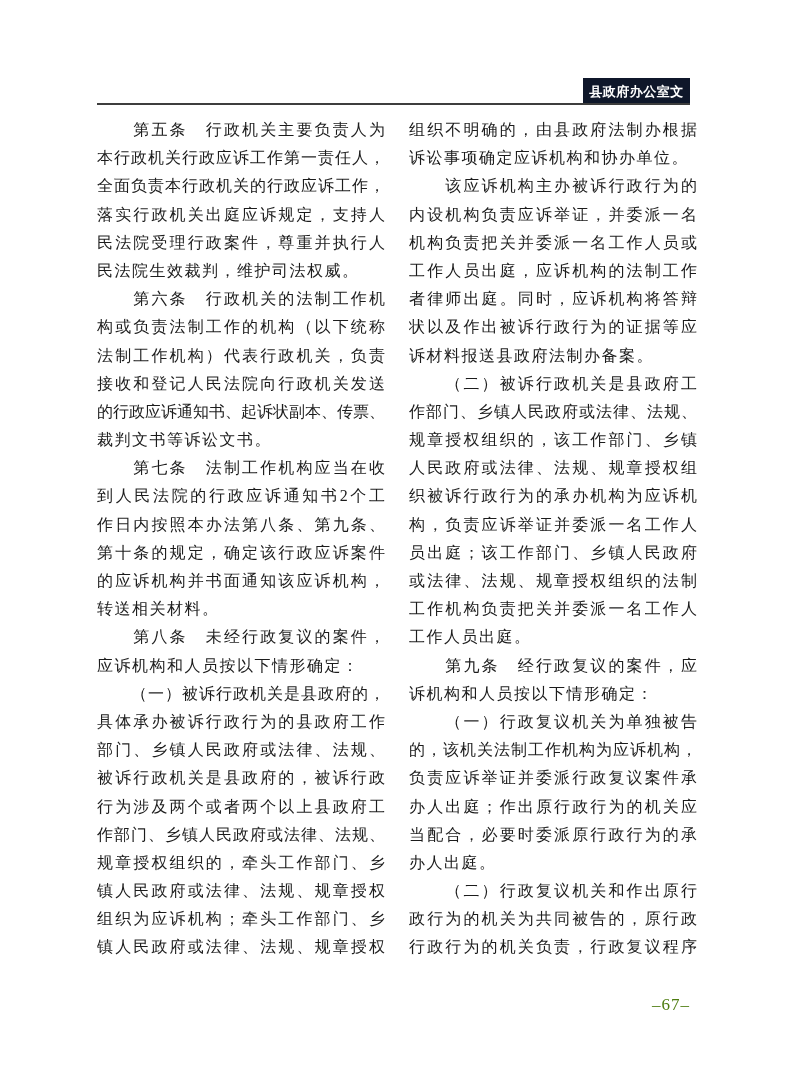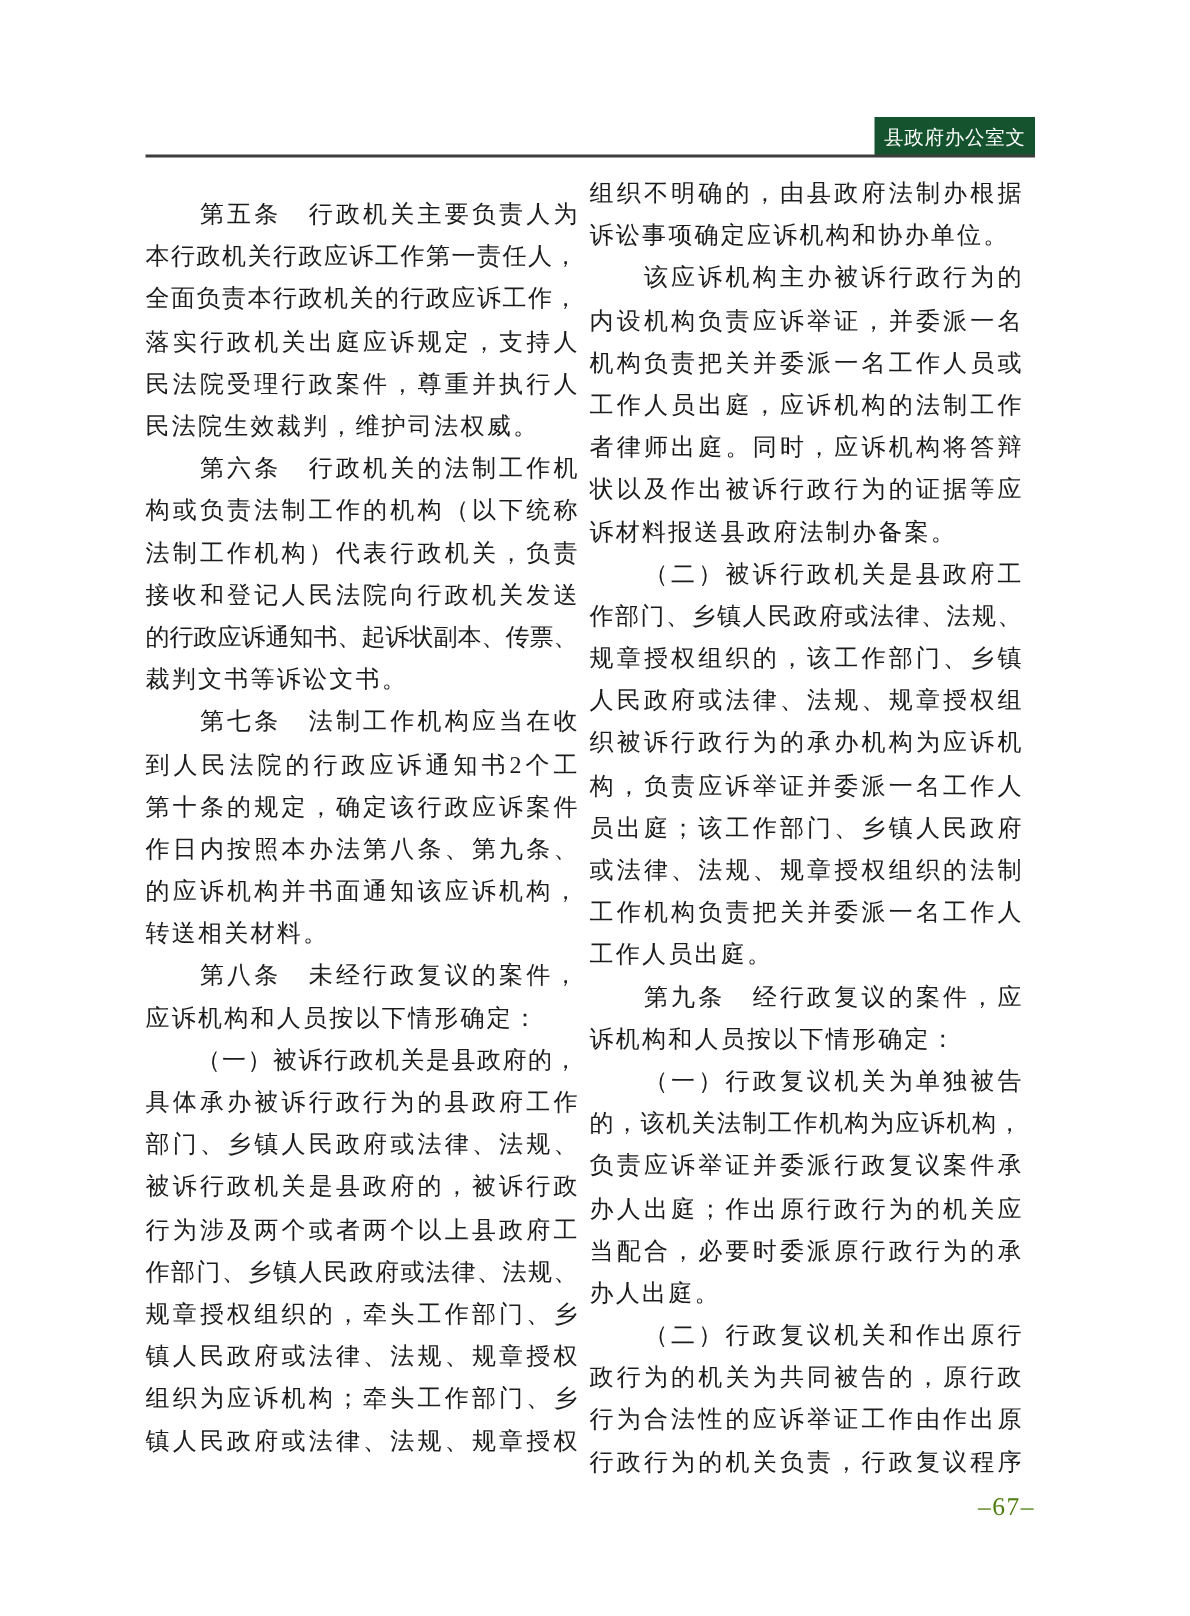--- a/index.html
+++ b/index.html
@@ -4,31 +4,31 @@
 <style>
   html,body{margin:0;padding:0;}
   body{
     width:793px;height:1077px;position:relative;background:#ffffff;
     font-family:"Liberation Serif","DejaVu Serif",serif;color:#1c1c1c;
     overflow:hidden;
   }
   .page{position:absolute;inset:0;}
   .badge{
     position:absolute;left:583px;top:78px;width:107px;height:26px;
-    background:#14532d;color:#ffffff;text-align:center;line-height:27px;
+    background:#0f172a;color:#ffffff;text-align:center;line-height:27px;
     font-family:"Liberation Sans","DejaVu Sans",sans-serif;
-    font-weight:400;font-size:13px;letter-spacing:0.5px;
+    font-weight:700;font-size:13px;letter-spacing:0.5px;
   }
   .header-rule{
     position:absolute;left:97px;top:103px;width:593px;height:2px;
     background:#3d3d3d;
   }
   .columns{
     position:absolute;left:97px;top:116px;width:600px;
-    display:flex;gap:8px;align-items:center;
+    display:flex;gap:24px;
   }
   .col{width:288px;}
   .line{
     height:28.2px;line-height:28.2px;font-size:16px;
     white-space:nowrap;overflow:hidden;
     text-align:justify;text-align-last:justify;
   }
   .line.e{
     text-align:left;text-align-last:left;letter-spacing:1.5px;
   }
@@ -60,22 +60,22 @@
         <div class="line j">民法院受理行政案件，尊重并执行人</div>
         <div class="line e">民法院生效裁判，维护司法权威。</div>
         <div class="line j">　　第六条　行政机关的法制工作机</div>
         <div class="line j">构或负责法制工作的机构（以下统称</div>
         <div class="line j">法制工作机构）代表行政机关，负责</div>
         <div class="line j">接收和登记人民法院向行政机关发送</div>
         <div class="line j">的行政应诉通知书、起诉状副本、传票、</div>
         <div class="line e">裁判文书等诉讼文书。</div>
         <div class="line j">　　第七条　法制工作机构应当在收</div>
         <div class="line j">到人民法院的行政应诉通知书2个工</div>
+        <div class="line j">作日内按照本办法第八条、第九条、</div>
         <div class="line j">第十条的规定，确定该行政应诉案件</div>
-        <div class="line j">作日内按照本办法第八条、第九条、</div>
         <div class="line j">的应诉机构并书面通知该应诉机构，</div>
         <div class="line e">转送相关材料。</div>
         <div class="line j">　　第八条　未经行政复议的案件，</div>
         <div class="line e">应诉机构和人员按以下情形确定：</div>
         <div class="line j">　　（一）被诉行政机关是县政府的，</div>
         <div class="line j">具体承办被诉行政行为的县政府工作</div>
         <div class="line j">部门、乡镇人民政府或法律、法规、</div>
         <div class="line j">被诉行政机关是县政府的，被诉行政</div>
         <div class="line j">行为涉及两个或者两个以上县政府工</div>
         <div class="line j">作部门、乡镇人民政府或法律、法规、</div>
@@ -107,20 +107,19 @@
         <div class="line j">　　第九条　经行政复议的案件，应</div>
         <div class="line e">诉机构和人员按以下情形确定：</div>
         <div class="line j">　　（一）行政复议机关为单独被告</div>
         <div class="line j">的，该机关法制工作机构为应诉机构，</div>
         <div class="line j">负责应诉举证并委派行政复议案件承</div>
         <div class="line j">办人出庭；作出原行政行为的机关应</div>
         <div class="line j">当配合，必要时委派原行政行为的承</div>
         <div class="line e">办人出庭。</div>
         <div class="line j">　　（二）行政复议机关和作出原行</div>
         <div class="line j">政行为的机关为共同被告的，原行政</div>
-        <div class="line j">行为合法性的应诉举证工作由作出原</div>
         <div class="line j">行政行为的机关负责，行政复议程序</div>
       </div>
   </div>
 
   <div class="pagenum">–67–</div>
 
 </div>
 
 </body></html>

